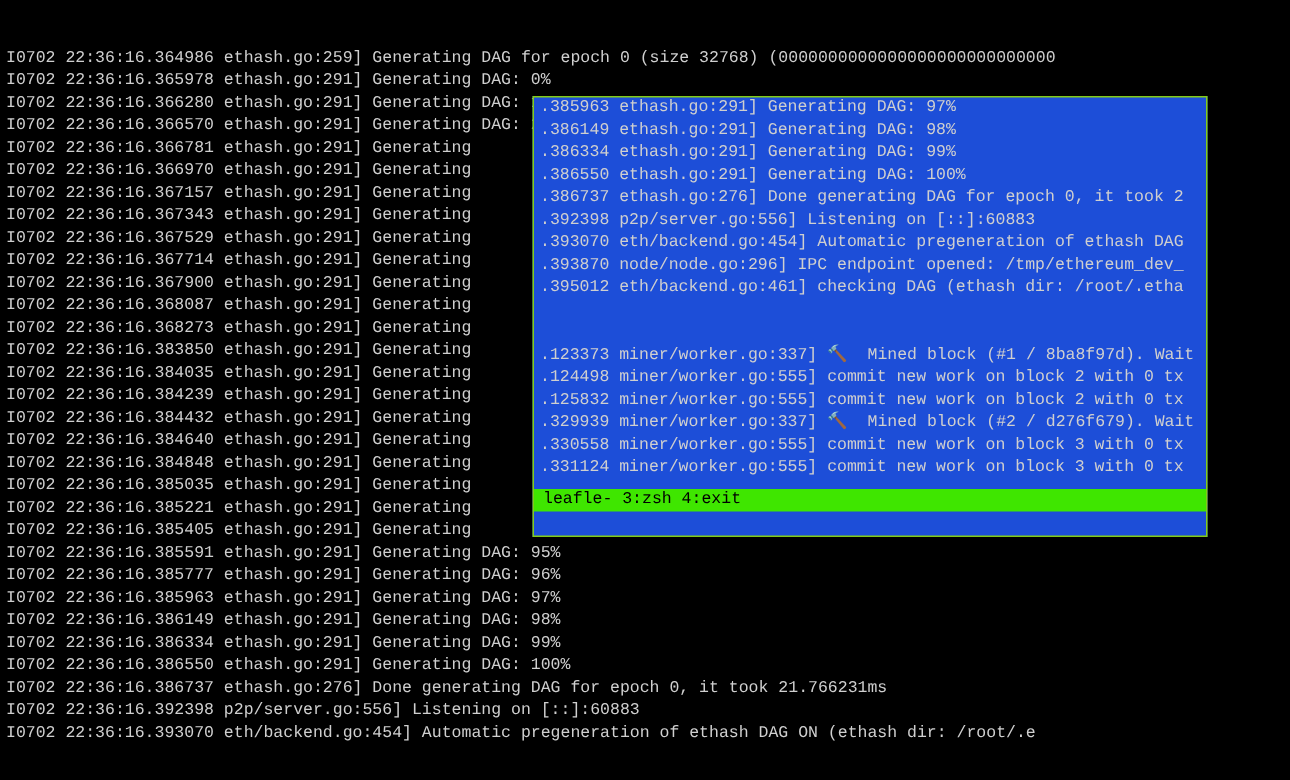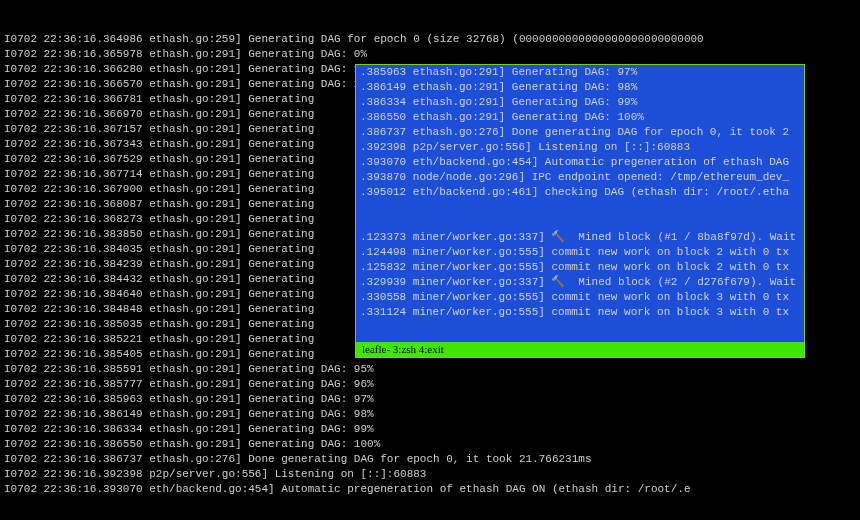--- a/index.html
+++ b/index.html
@@ -1,20 +1,20 @@
 <!DOCTYPE html>
 <html><head>
 <meta charset="utf-8">
 <style>
   html,body{margin:0;padding:0;background:#000;width:860px;height:520px;overflow:hidden}
   .term{font-family:Menlo,Consolas,"Courier New",monospace;font-size:11px;line-height:15px;color:#cfcfcf;white-space:pre;padding:2px 4px}
   .bg{position:absolute;top:0;left:0;width:860px;height:520px}
   .fg{position:absolute;top:64px;left:355px;width:450px;height:294px;background:#1d4ed8;border:1px solid #84cc16;box-sizing:border-box;overflow:hidden}
   .fg .lines{padding:0 4px;color:#cfcfcf;white-space:pre}
-  .status{position:absolute;bottom:0;left:0;right:0;height:15px;background:#3fe600;color:#000;padding:0 6px;font-family:Liberation Serif, serif;font-size:11px;line-height:15px}
+  .status{position:absolute;bottom:16px;left:0;right:0;height:15px;background:#3fe600;color:#000;padding:0 6px;font-family:Liberation Mono, monospace;font-size:11px;line-height:15px}
 </style>
 </head>
 <body>
 
 <div class="bg term">
   <div id="bg-lines"><div>I0702 22:36:16.364986 ethash.go:259] Generating DAG for epoch 0 (size 32768) (0000000000000000000000000000</div><div>I0702 22:36:16.365978 ethash.go:291] Generating DAG: 0%</div><div>I0702 22:36:16.366280 ethash.go:291] Generating DAG: 1%</div><div>I0702 22:36:16.366570 ethash.go:291] Generating DAG: 2%</div><div>I0702 22:36:16.366781 ethash.go:291] Generating</div><div>I0702 22:36:16.366970 ethash.go:291] Generating</div><div>I0702 22:36:16.367157 ethash.go:291] Generating</div><div>I0702 22:36:16.367343 ethash.go:291] Generating</div><div>I0702 22:36:16.367529 ethash.go:291] Generating</div><div>I0702 22:36:16.367714 ethash.go:291] Generating</div><div>I0702 22:36:16.367900 ethash.go:291] Generating</div><div>I0702 22:36:16.368087 ethash.go:291] Generating</div><div>I0702 22:36:16.368273 ethash.go:291] Generating</div><div>I0702 22:36:16.383850 ethash.go:291] Generating</div><div>I0702 22:36:16.384035 ethash.go:291] Generating</div><div>I0702 22:36:16.384239 ethash.go:291] Generating</div><div>I0702 22:36:16.384432 ethash.go:291] Generating</div><div>I0702 22:36:16.384640 ethash.go:291] Generating</div><div>I0702 22:36:16.384848 ethash.go:291] Generating</div><div>I0702 22:36:16.385035 ethash.go:291] Generating</div><div>I0702 22:36:16.385221 ethash.go:291] Generating</div><div>I0702 22:36:16.385405 ethash.go:291] Generating</div><div>I0702 22:36:16.385591 ethash.go:291] Generating DAG: 95%</div><div>I0702 22:36:16.385777 ethash.go:291] Generating DAG: 96%</div><div>I0702 22:36:16.385963 ethash.go:291] Generating DAG: 97%</div><div>I0702 22:36:16.386149 ethash.go:291] Generating DAG: 98%</div><div>I0702 22:36:16.386334 ethash.go:291] Generating DAG: 99%</div><div>I0702 22:36:16.386550 ethash.go:291] Generating DAG: 100%</div><div>I0702 22:36:16.386737 ethash.go:276] Done generating DAG for epoch 0, it took 21.766231ms</div><div>I0702 22:36:16.392398 p2p/server.go:556] Listening on [::]:60883</div><div>I0702 22:36:16.393070 eth/backend.go:454] Automatic pregeneration of ethash DAG ON (ethash dir: /root/.e</div></div>
 </div>
 
 <div class="fg">
   <div id="fg-lines" class="term lines"><div>.385963 ethash.go:291] Generating DAG: 97%</div><div>.386149 ethash.go:291] Generating DAG: 98%</div><div>.386334 ethash.go:291] Generating DAG: 99%</div><div>.386550 ethash.go:291] Generating DAG: 100%</div><div>.386737 ethash.go:276] Done generating DAG for epoch 0, it took 2</div><div>.392398 p2p/server.go:556] Listening on [::]:60883</div><div>.393070 eth/backend.go:454] Automatic pregeneration of ethash DAG</div><div>.393870 node/node.go:296] IPC endpoint opened: /tmp/ethereum_dev_</div><div>.395012 eth/backend.go:461] checking DAG (ethash dir: /root/.etha</div><div>&nbsp;</div><div>&nbsp;</div><div>.123373 miner/worker.go:337] 🔨  Mined block (#1 / 8ba8f97d). Wait</div><div>.124498 miner/worker.go:555] commit new work on block 2 with 0 tx</div><div>.125832 miner/worker.go:555] commit new work on block 2 with 0 tx</div><div>.329939 miner/worker.go:337] 🔨  Mined block (#2 / d276f679). Wait</div><div>.330558 miner/worker.go:555] commit new work on block 3 with 0 tx</div><div>.331124 miner/worker.go:555] commit new work on block 3 with 0 tx</div><div>&nbsp;</div></div>

